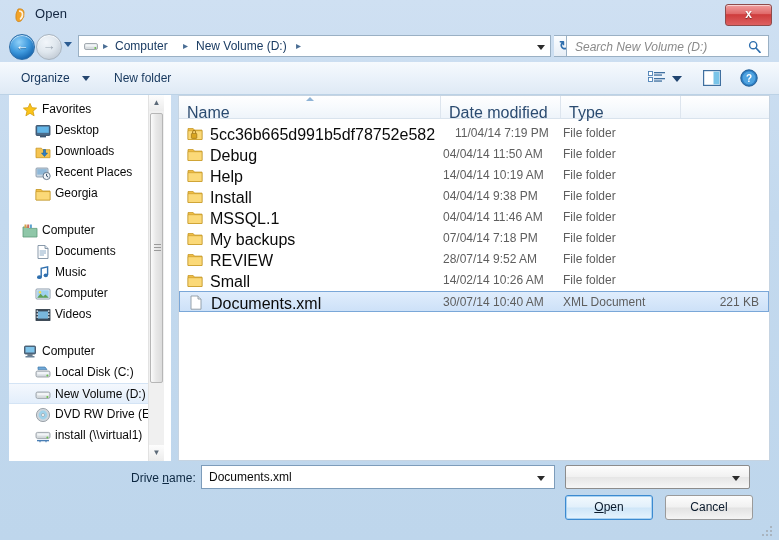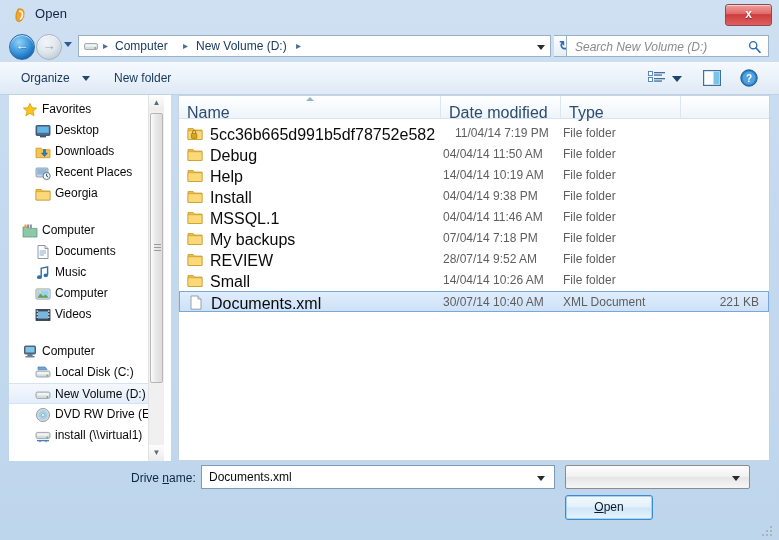--- a/index.html
+++ b/index.html
@@ -893,21 +893,21 @@
         <div class="cell-type" style="left:384px">File folder</div>
         <div class="cell-size" style="left:504px; width:76px"></div>
       </div>
 
       <div class="file-row" style="top:151px">
         <svg class="row-ico" viewBox="0 0 16 15">
           <path d="M1 2.6 h5.2 l1.3 1.5 H15 v9.4 H1 z" fill="#f3c04a" stroke="#c2941f" stroke-width=".8"></path>
           <path d="M1 4.7 h14 v8.8 H1 z" fill="#fbd978" stroke="#c2941f" stroke-width=".6"></path>
         </svg>
         <div class="cell-name">Small</div>
-        <div class="cell-date" style="left:264px">14/04/14 10:26 AM</div>
+        <div class="cell-date" style="left:264px">14/02/14 10:26 AM</div>
         <div class="cell-type" style="left:384px">File folder</div>
         <div class="cell-size" style="left:504px; width:76px"></div>
       </div>
 
       <div class="file-row selected" style="top:172px">
         <svg class="row-ico" viewBox="0 0 16 15">
           <path d="M3 1 h7 l3 3 v10.2 H3 z" fill="#ffffff" stroke="#8d98a3" stroke-width=".9"></path>
           <path d="M10 1 v3 h3" fill="#e3e9ef" stroke="#8d98a3" stroke-width=".9"></path>
         </svg>
         <div class="cell-name">Documents.xml</div>
@@ -929,20 +929,23 @@
   </div>
 
   <div id="filter-select">
     <div id="filter-caret"></div>
   </div>
 
   <div class="dlg-button" id="open-button">
     <div class="lbl"><u>O</u><span>pen</span></div>
   </div>
 
+  <div class="dlg-button" id="cancel-button">
+    <div class="lbl">Cancel</div>
+  </div>
 
   <div id="resize-grip">
     <i style="left:8px; top:2px"></i>
     <i style="left:4px; top:6px"></i>
       <i style="left:8px; top:6px"></i>
     <i style="left:0px; top:10px"></i>
       <i style="left:4px; top:10px"></i>
       <i style="left:8px; top:10px"></i>
   </div>
 

